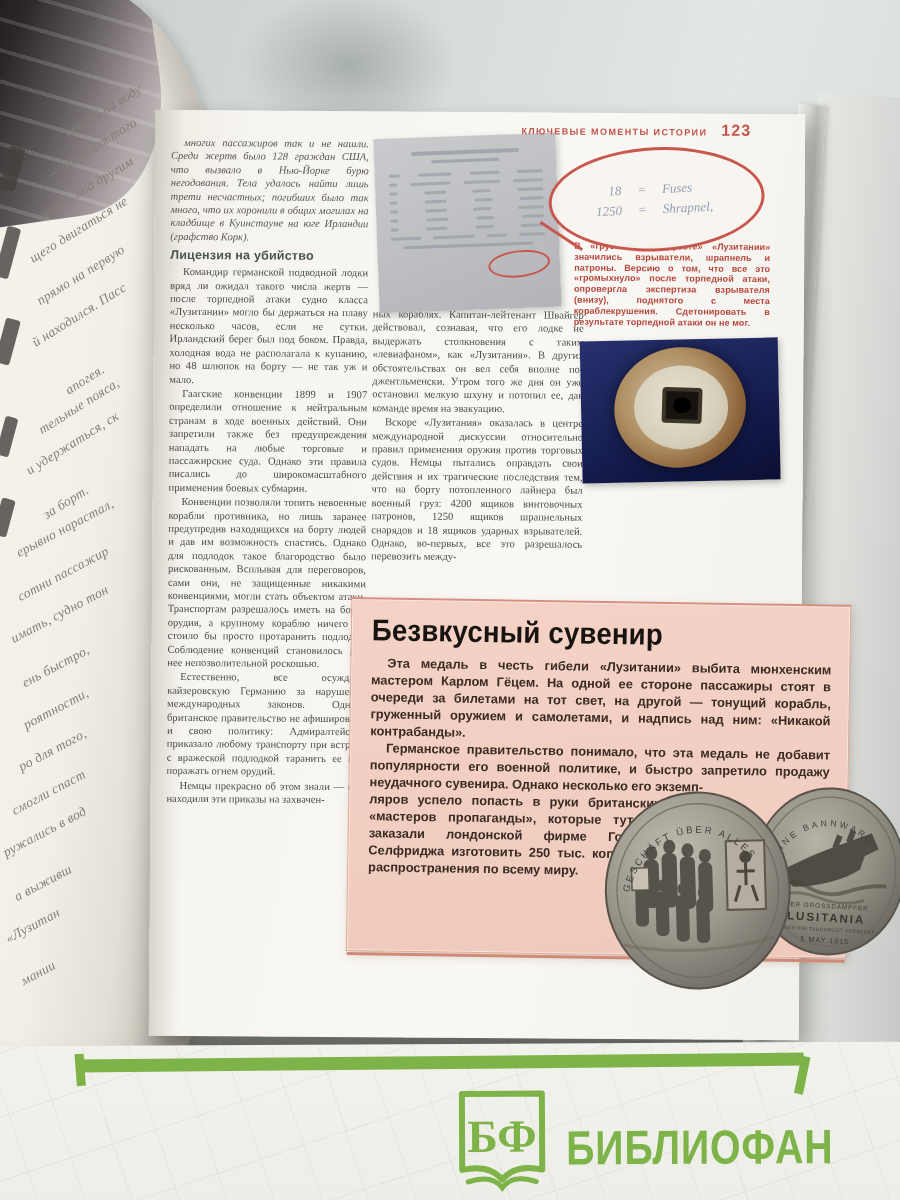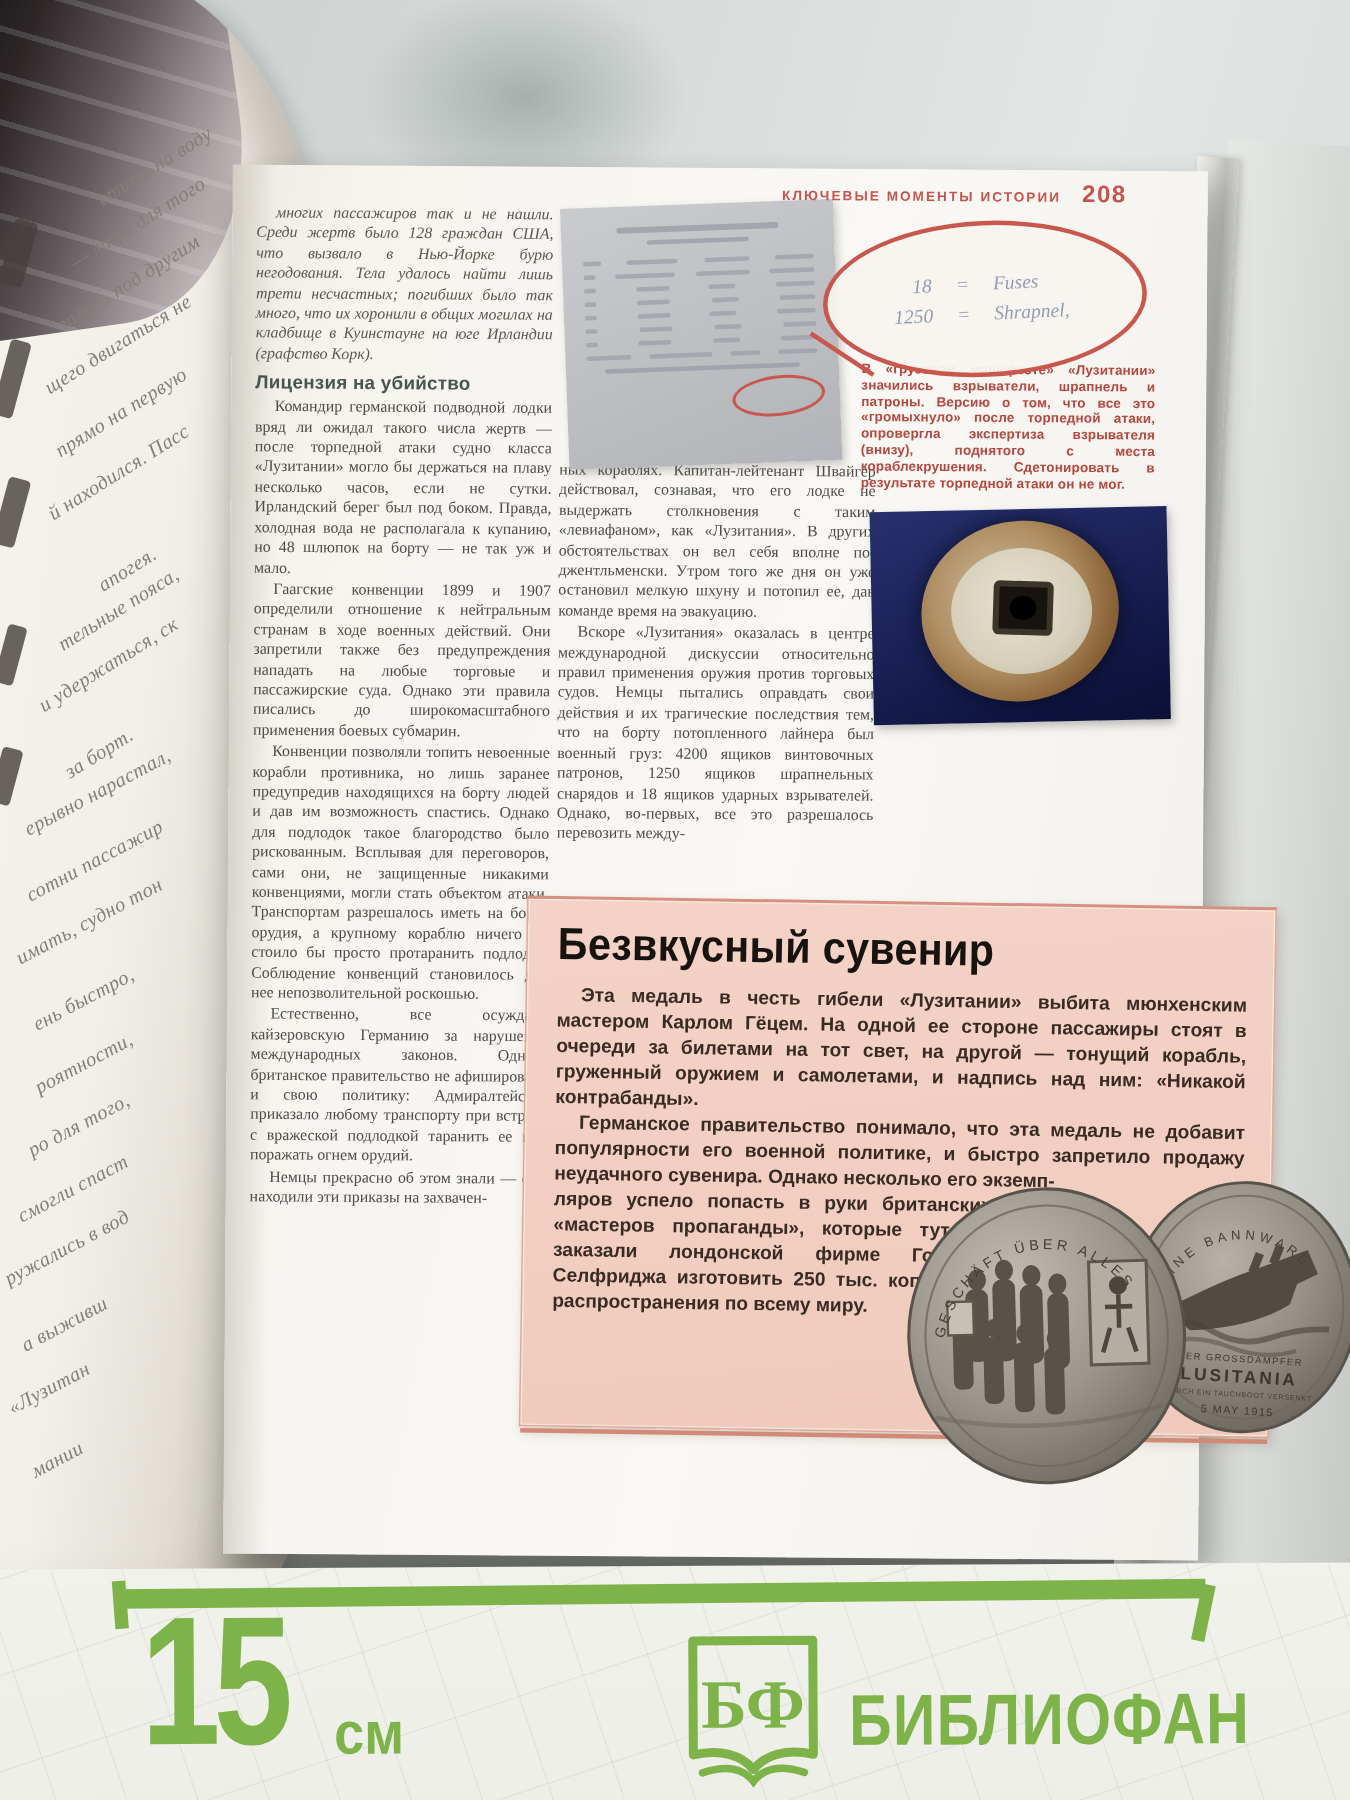--- a/index.html
+++ b/index.html
@@ -165,21 +165,21 @@
     <span class="frag rm" style="left:36px;top:868px;">ружались в вод</span>
     <span class="frag rm" style="left:48px;top:912px;">а выживш</span>
     <span class="frag rm" style="left:40px;top:954px;">«Лузитан</span>
     <span class="frag rm" style="left:56px;top:996px;">мании</span>
   </div>
 
   <div class="abs right-page">
 
     <div class="abs running-head">
       <span class="rh-title">КЛЮЧЕВЫЕ МОМЕНТЫ ИСТОРИИ</span>
-      <span class="rh-num">208</span>
+      <span class="rh-num">123</span>
     </div>
 
     <div class="abs manifest">
       <div class="mline" style="width:70%;height:4px;"></div>
       <div class="mline" style="width:44%;height:3px;margin-bottom:10px;"></div>
       <div class="mrow">
           <span style="width:12px;"></span>
           <span style="width:34px;"></span>
           <span style="width:30px;"></span>
           <span style="width:26px;"></span>
@@ -339,24 +339,20 @@
         <textPath href="#arcL" startOffset="6">GESCHÄFT ÜBER ALLES</textPath>
       </text>
     </svg>
 
   </div>
 
   <div class="abs board">
     <div class="ruler-bar g"></div>
     <div class="tickL g"></div>
     <div class="tickR g"></div>
-    <div class="r15">
-      <span class="n">15</span>
-      <span class="u">см</span>
-    </div>
     <div class="brand">
       <svg width="100" height="108" viewBox="0 0 100 108">
         <path d="M10 6 H90 V82 C72 78 58 82 50 92 C42 82 28 78 10 82 Z" fill="none" stroke="#7db348" stroke-width="6" stroke-linejoin="round"></path>
         <path d="M16 94 C34 88 44 92 50 100 C56 92 66 88 84 94" fill="none" stroke="#7db348" stroke-width="5" stroke-linecap="round"></path>
         <text x="50" y="64" text-anchor="middle" font-family="Liberation Serif,serif" font-weight="bold" font-size="46" fill="#7db348">БФ</text>
       </svg>
       <span class="brand-name">БИБЛИОФАН</span>
     </div>
   </div>
 

